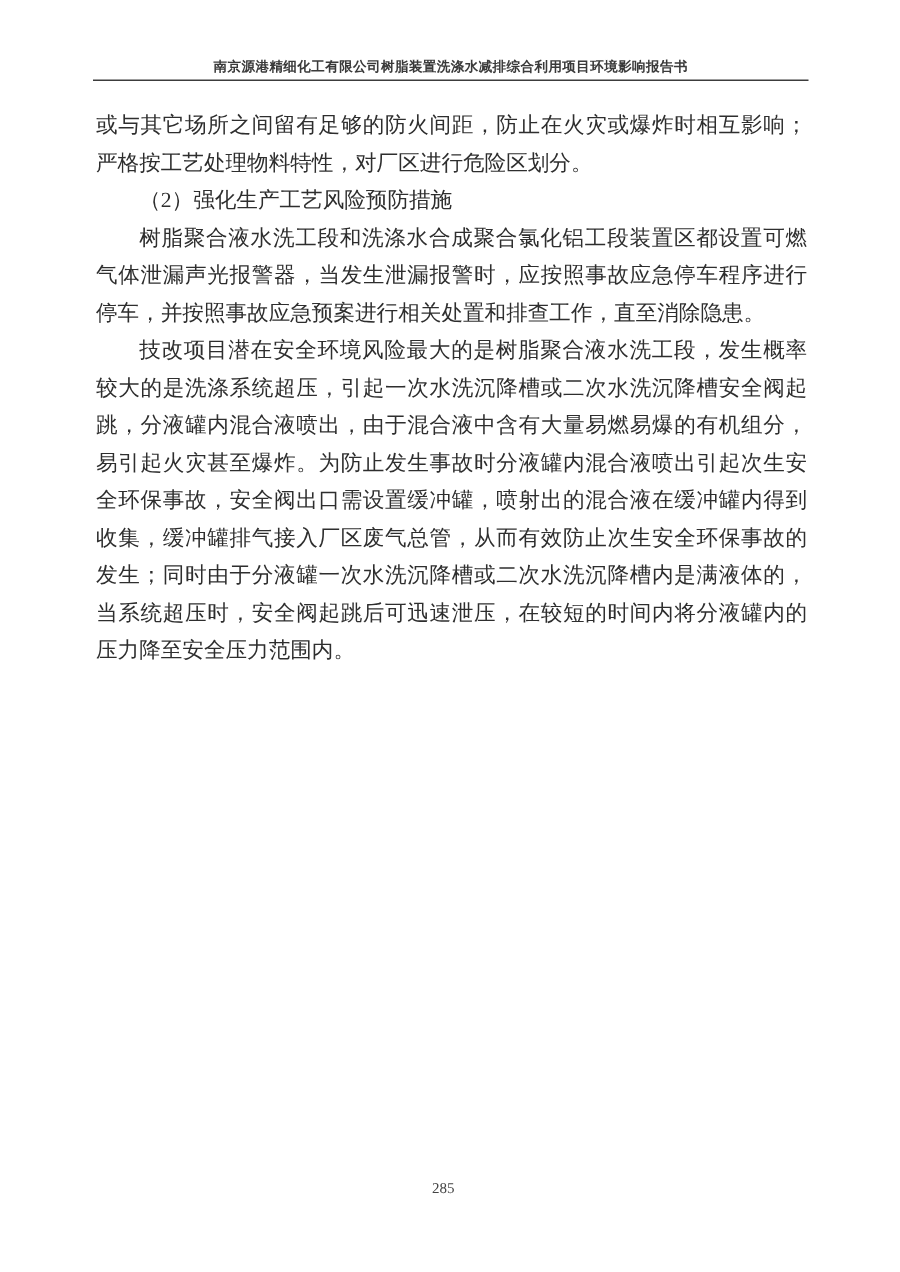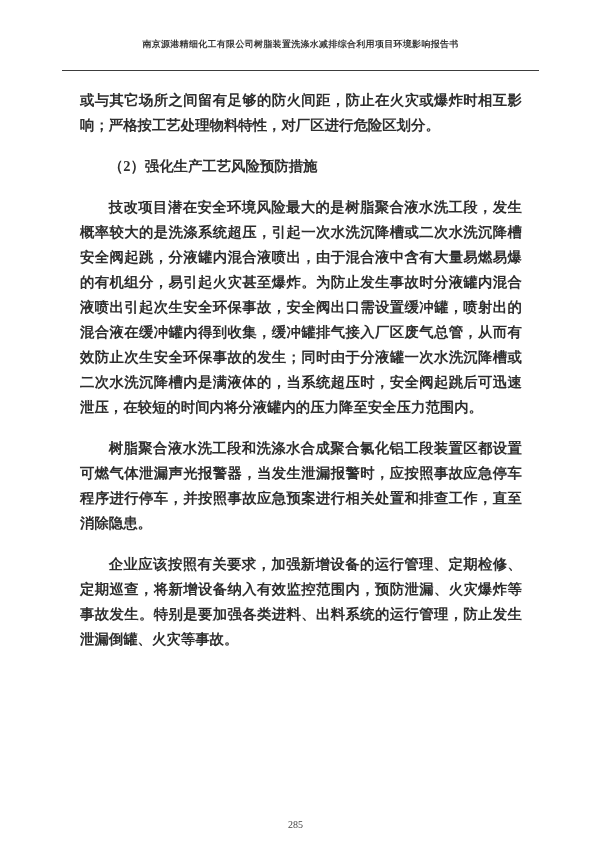--- a/index.html
+++ b/index.html
@@ -19,63 +19,60 @@
   .doc-header {
     position: absolute;
     top: 38px;
     left: 62px;
     width: 477px;
     text-align: center;
     font-size: 9px;
     letter-spacing: 0.3px;
     color: #3a3a3a;
     font-weight: bold;
-    padding-bottom: 19px;
+    padding-bottom: 2px;
     border-bottom: 1.5px solid #3c3c3c;
   }
   .doc-body {
     position: absolute;
     top: 72px;
     left: 64px;
     width: 474px;
     font-size: 14.4px;
     line-height: 25px;
     text-align: justify;
     text-justify: inter-character;
     color: #2e2e2e;
   }
   .doc-body p {
-    margin: 16px;
+    margin: 0;
     padding: 0;
-    font-weight: bold;
   }
   .doc-body p.indent {
     text-indent: 2em;
   }
   .page-footer {
     position: absolute;
     top: 787px;
     left: 0;
     width: 591px;
     text-align: center;
     font-size: 10px;
     color: #444444;
-    margin-top: 32px;
   }
 </style>
 </head>
 <body>
 
 <div class="page">
 
   <div class="doc-header">南京源港精细化工有限公司树脂装置洗涤水减排综合利用项目环境影响报告书</div>
 
   <div class="doc-body">
     <p>或与其它场所之间留有足够的防火间距，防止在火灾或爆炸时相互影响；严格按工艺处理物料特性，对厂区进行危险区划分。</p>
     <p class="indent">（2）强化生产工艺风险预防措施</p>
+    <p class="indent">树脂聚合液水洗工段和洗涤水合成聚合氯化铝工段装置区都设置可燃气体泄漏声光报警器，当发生泄漏报警时，应按照事故应急停车程序进行停车，并按照事故应急预案进行相关处置和排查工作，直至消除隐患。</p>
     <p class="indent">技改项目潜在安全环境风险最大的是树脂聚合液水洗工段，发生概率较大的是洗涤系统超压，引起一次水洗沉降槽或二次水洗沉降槽安全阀起跳，分液罐内混合液喷出，由于混合液中含有大量易燃易爆的有机组分，易引起火灾甚至爆炸。为防止发生事故时分液罐内混合液喷出引起次生安全环保事故，安全阀出口需设置缓冲罐，喷射出的混合液在缓冲罐内得到收集，缓冲罐排气接入厂区废气总管，从而有效防止次生安全环保事故的发生；同时由于分液罐一次水洗沉降槽或二次水洗沉降槽内是满液体的，当系统超压时，安全阀起跳后可迅速泄压，在较短的时间内将分液罐内的压力降至安全压力范围内。</p>
-    <p class="indent">树脂聚合液水洗工段和洗涤水合成聚合氯化铝工段装置区都设置可燃气体泄漏声光报警器，当发生泄漏报警时，应按照事故应急停车程序进行停车，并按照事故应急预案进行相关处置和排查工作，直至消除隐患。</p>
-    <p class="indent">企业应该按照有关要求，加强新增设备的运行管理、定期检修、定期巡查，将新增设备纳入有效监控范围内，预防泄漏、火灾爆炸等事故发生。特别是要加强各类进料、出料系统的运行管理，防止发生泄漏倒罐、火灾等事故。</p>
   </div>
 
   <div class="page-footer">285</div>
 
 </div>
 
 </body></html>

